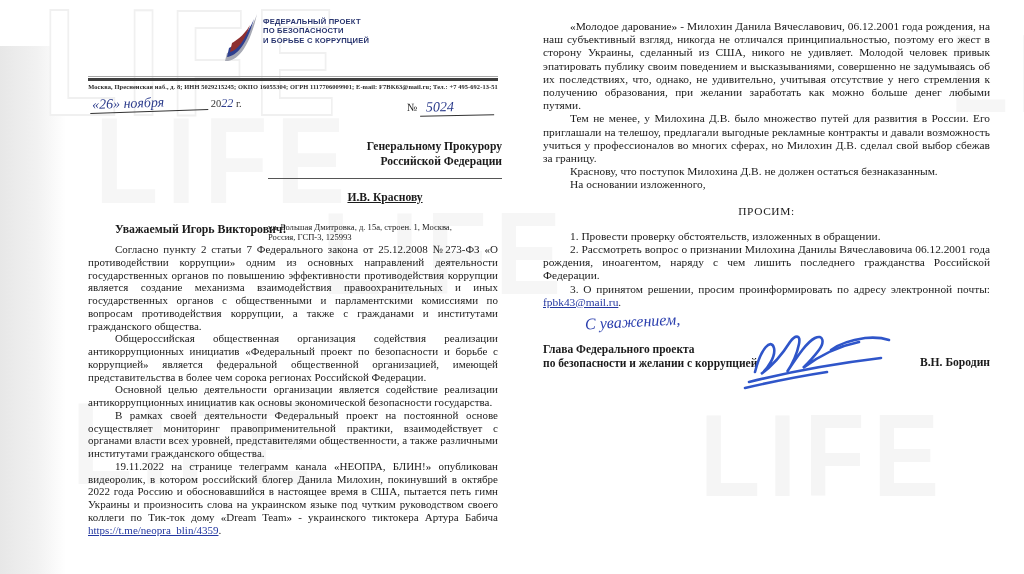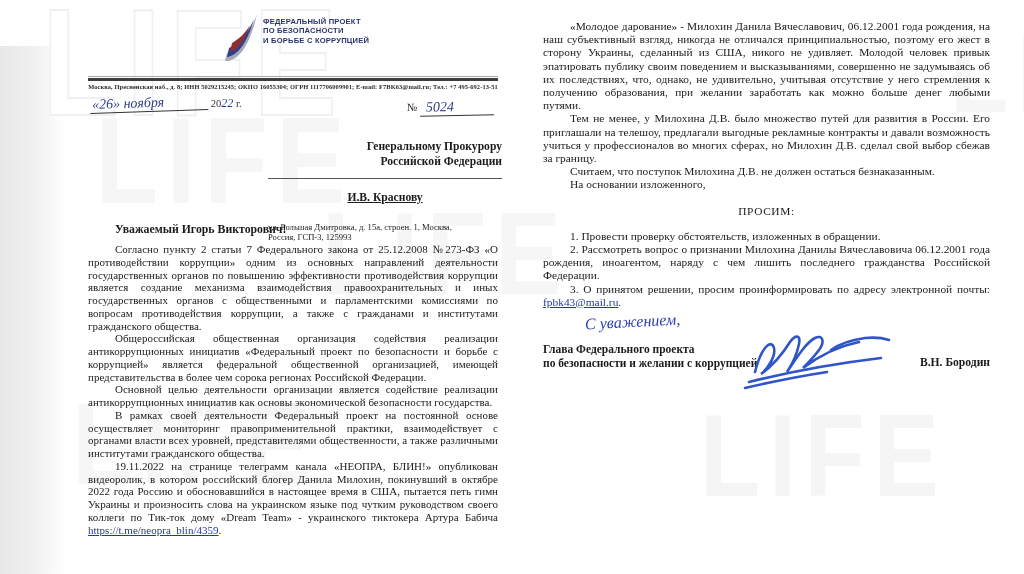--- a/index.html
+++ b/index.html
@@ -133,21 +133,21 @@
       <p>Основной целью деятельности организации является содействие реализации антикоррупционных инициатив как основы экономической безопасности государства.</p>
       <p>В рамках своей деятельности Федеральный проект на постоянной основе осуществляет мониторинг правоприменительной практики, взаимодействует с органами власти всех уровней, представителями общественности, а также различными институтами гражданского общества.</p>
       <p><span>19.11.2022 на странице телеграмм канала «НЕОПРА, БЛИН!» опубликован видеоролик, в котором российский блогер Данила Милохин, покинувший в октябре 2022 года Россию и обосновавшийся в настоящее время в США, пытается петь гимн Украины и произносить слова на украинском языке под чутким руководством своего коллеги по Тик-ток дому «Dream Team» - украинского тиктокера Артура Бабича</span>
         <a class="doc-link" href="#">https://t.me/neopra_blin/4359</a><span>.</span></p>
     </div>
   </div>
 
   <div class="col col2">
     <p>«Молодое дарование» - Милохин Данила Вячеславович, 06.12.2001 года рождения, на наш субъективный взгляд, никогда не отличался принципиальностью, поэтому его жест в сторону Украины, сделанный из США, никого не удивляет. Молодой человек привык эпатировать публику своим поведением и высказываниями, совершенно не задумываясь об их последствиях, что, однако, не удивительно, учитывая отсутствие у него стремления к получению образования, при желании заработать как можно больше денег любыми путями.</p>
     <p>Тем не менее, у Милохина Д.В. было множество путей для развития в России. Его приглашали на телешоу, предлагали выгодные рекламные контракты и давали возможность учиться у профессионалов во многих сферах, но Милохин Д.В. сделал свой выбор сбежав за границу.</p>
-    <p>Считаем, что поступок Милохина Д.В. не должен остаться безнаказанным.</p>
+    <p>Краснову, что поступок Милохина Д.В. не должен остаться безнаказанным.</p>
     <p>На основании изложенного,</p>
 
     <p class="req-head">ПРОСИМ:</p>
 
     <p>1. Провести проверку обстоятельств, изложенных в обращении.</p>
     <p>2. Рассмотреть вопрос о признании Милохина Данилы Вячеславовича 06.12.2001 года рождения, иноагентом, наряду с чем лишить последнего гражданства Российской Федерации.</p>
     <p><span>3. О принятом решении, просим проинформировать по адресу электронной почты: </span><a class="doc-link" href="#">fpbk43@mail.ru</a><span>.</span></p>
 
     <span class="closing-hand">С уважением,</span>
 

